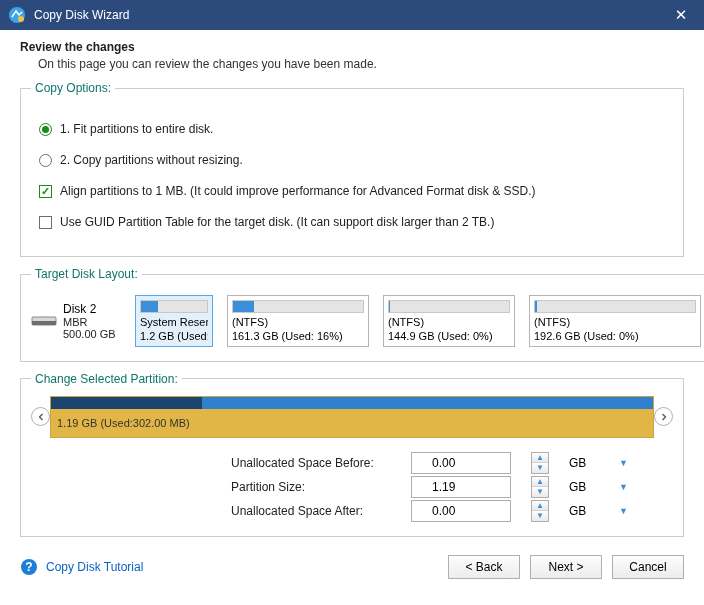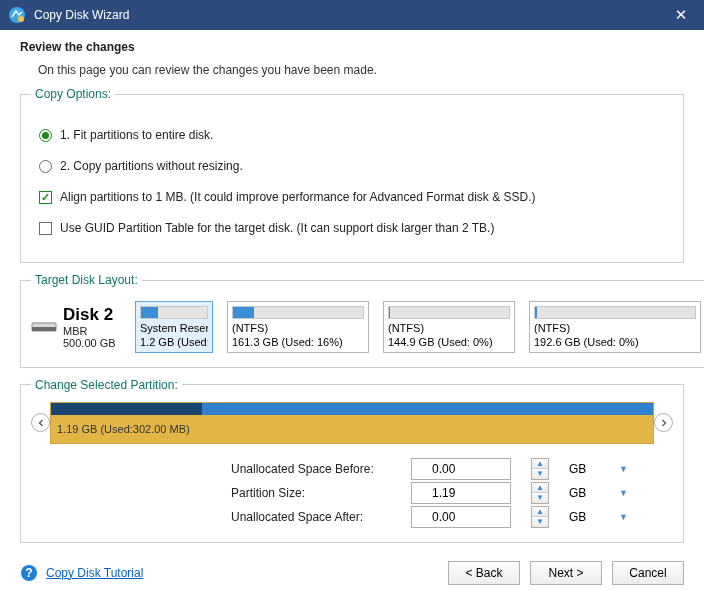--- a/index.html
+++ b/index.html
@@ -5,39 +5,39 @@
 * { box-sizing: border-box; margin: 0; padding: 0; font-family: 'Segoe UI', Tahoma, sans-serif; }
 body { background: #fff; width: 704px; height: 605px; overflow: hidden; }
 
 .titlebar { background: #2c4b7c; color: #fff; height: 30px; display: flex; align-items: center; padding: 0 8px; }
 .titlebar .icon { width: 18px; height: 18px; margin-right: 8px; }
 .titlebar .title { flex: 1; font-size: 12px; }
 .titlebar .close { width: 30px; text-align: center; font-size: 15px; cursor: pointer; }
 
 .header { padding: 10px 20px 6px; }
 .header .h1 { font-size: 12px; font-weight: bold; color: #222; }
-.header .sub { font-size: 12px; color: #333; padding-left: 18px; margin-top: 9px; }
+.header .sub { font-size: 12px; color: #333; padding-left: 18px; margin-top: 3px; }
 
 .content { padding: 4px 20px 0; }
 
 fieldset { border: 1px solid #ccc; margin-bottom: 10px; padding: 10px 10px 10px 10px; position: relative; }
 fieldset legend { font-size: 12px; color: #0f766e; padding: 0 4px; }
 
 .opt-row { display: flex; align-items: center; font-size: 12px; color: #222; margin: 17px 8px; }
 .radio-outer { width: 13px; height: 13px; border: 1px solid #6d6d6d; border-radius: 50%; display: flex; align-items: center; justify-content: center; margin-right: 8px; flex-shrink: 0; }
 .radio-outer.checked { border-color: #1a8a1a; }
 .radio-dot { width: 7px; height: 7px; border-radius: 50%; background: #1a8a1a; }
 .check-outer { width: 13px; height: 13px; border: 1px solid #6d6d6d; display: flex; align-items: center; justify-content: center; margin-right: 8px; flex-shrink: 0; }
 .check-outer.checked { border-color: #1a8a1a; }
 .check-mark { color: #1a8a1a; font-size: 11px; line-height: 1; font-weight: bold; }
 
 .disk-row { display: flex; align-items: stretch; gap: 4px; padding: 4px 0; }
 .disk-info { width: 100px; font-size: 11px; display: flex; align-items: center; }
 .disk-icon { width: 26px; height: 18px; margin-right: 6px; }
-.disk-text .dn { font-weight: bold; font-size: 17px; }
+.disk-text .dn { font-weight: normal; font-size: 12px; }
 .disk-text .dt { font-size: 11px; color: #222; }
 .part-cell { border: 1px solid #b5b5b5; padding: 4px 4px 2px; font-size: 11px; display: flex; flex-direction: column; justify-content: flex-start; }
 .part-cell.selected { border: 1px solid #5aa7e8; background: #e1f0fa; }
 .part-bar { height: 13px; background: #e4e4e4; position: relative; margin-bottom: 3px; border: 1px solid #c8c8c8; }
 .part-bar .fill { height: 100%; background: #3d8ed8; }
 .part-line { white-space: nowrap; overflow: hidden; line-height: 1.25; }
 
 .change-wrap { display: flex; align-items: center; }
 .round-btn { width: 19px; height: 19px; border: 1px solid #b0b0b0; border-radius: 50%; background: #fff; display: flex; align-items: center; justify-content: center; font-size: 11px; color: #555; cursor: pointer; flex-shrink: 0; }
 .big-part { flex: 1; background: #e1b646; height: 42px; position: relative; border: 1px solid #caa43e; }
@@ -51,21 +51,21 @@
 .num-in { width: 100%; height: 22px; border: 1px solid #aeaeae; font-size: 12px; padding: 0 20px; }
 .spin { width: 18px; height: 22px; display: flex; flex-direction: column; border: 1px solid #aeaeae; }
 .spin div { flex: 1; display: flex; align-items: center; justify-content: center; font-size: 6px; border-bottom: 1px solid #d0d0d0; cursor: pointer; background: linear-gradient(#fdfdfd,#eaeaea); }
 .spin div:last-child { border-bottom: none; }
 .spin .tri { color: #3d8ed8; font-size: 8px; }
 .unit { font-size: 12px; }
 .unit-dd { color: #3d8ed8; font-size: 9px; cursor: pointer; padding-left: 2px; }
 
 .footer { display: flex; align-items: center; padding: 8px 20px 10px; border-top: none; }
 .help-icon { width: 18px; height: 18px; margin-right: 8px; }
-.tutorial { color: #0b62c4; text-decoration: underline; font-size: 12px; cursor: pointer; }
+.tutorial { color: #0b62c4; font-size: 12px; cursor: pointer; }
 .spacer { flex: 1; }
 .btn { min-width: 72px; height: 24px; margin-left: 10px; border: 1px solid #b0b0b0; background: linear-gradient(#fdfdfd,#ececec); font-size: 12px; cursor: pointer; }
 </style>
 </head>
 <body>
 
 <div class="titlebar">
   <span class="icon">
     <svg viewBox="0 0 18 18">
         <circle cx="9" cy="9" r="8" fill="#3ca5e8"></circle>

